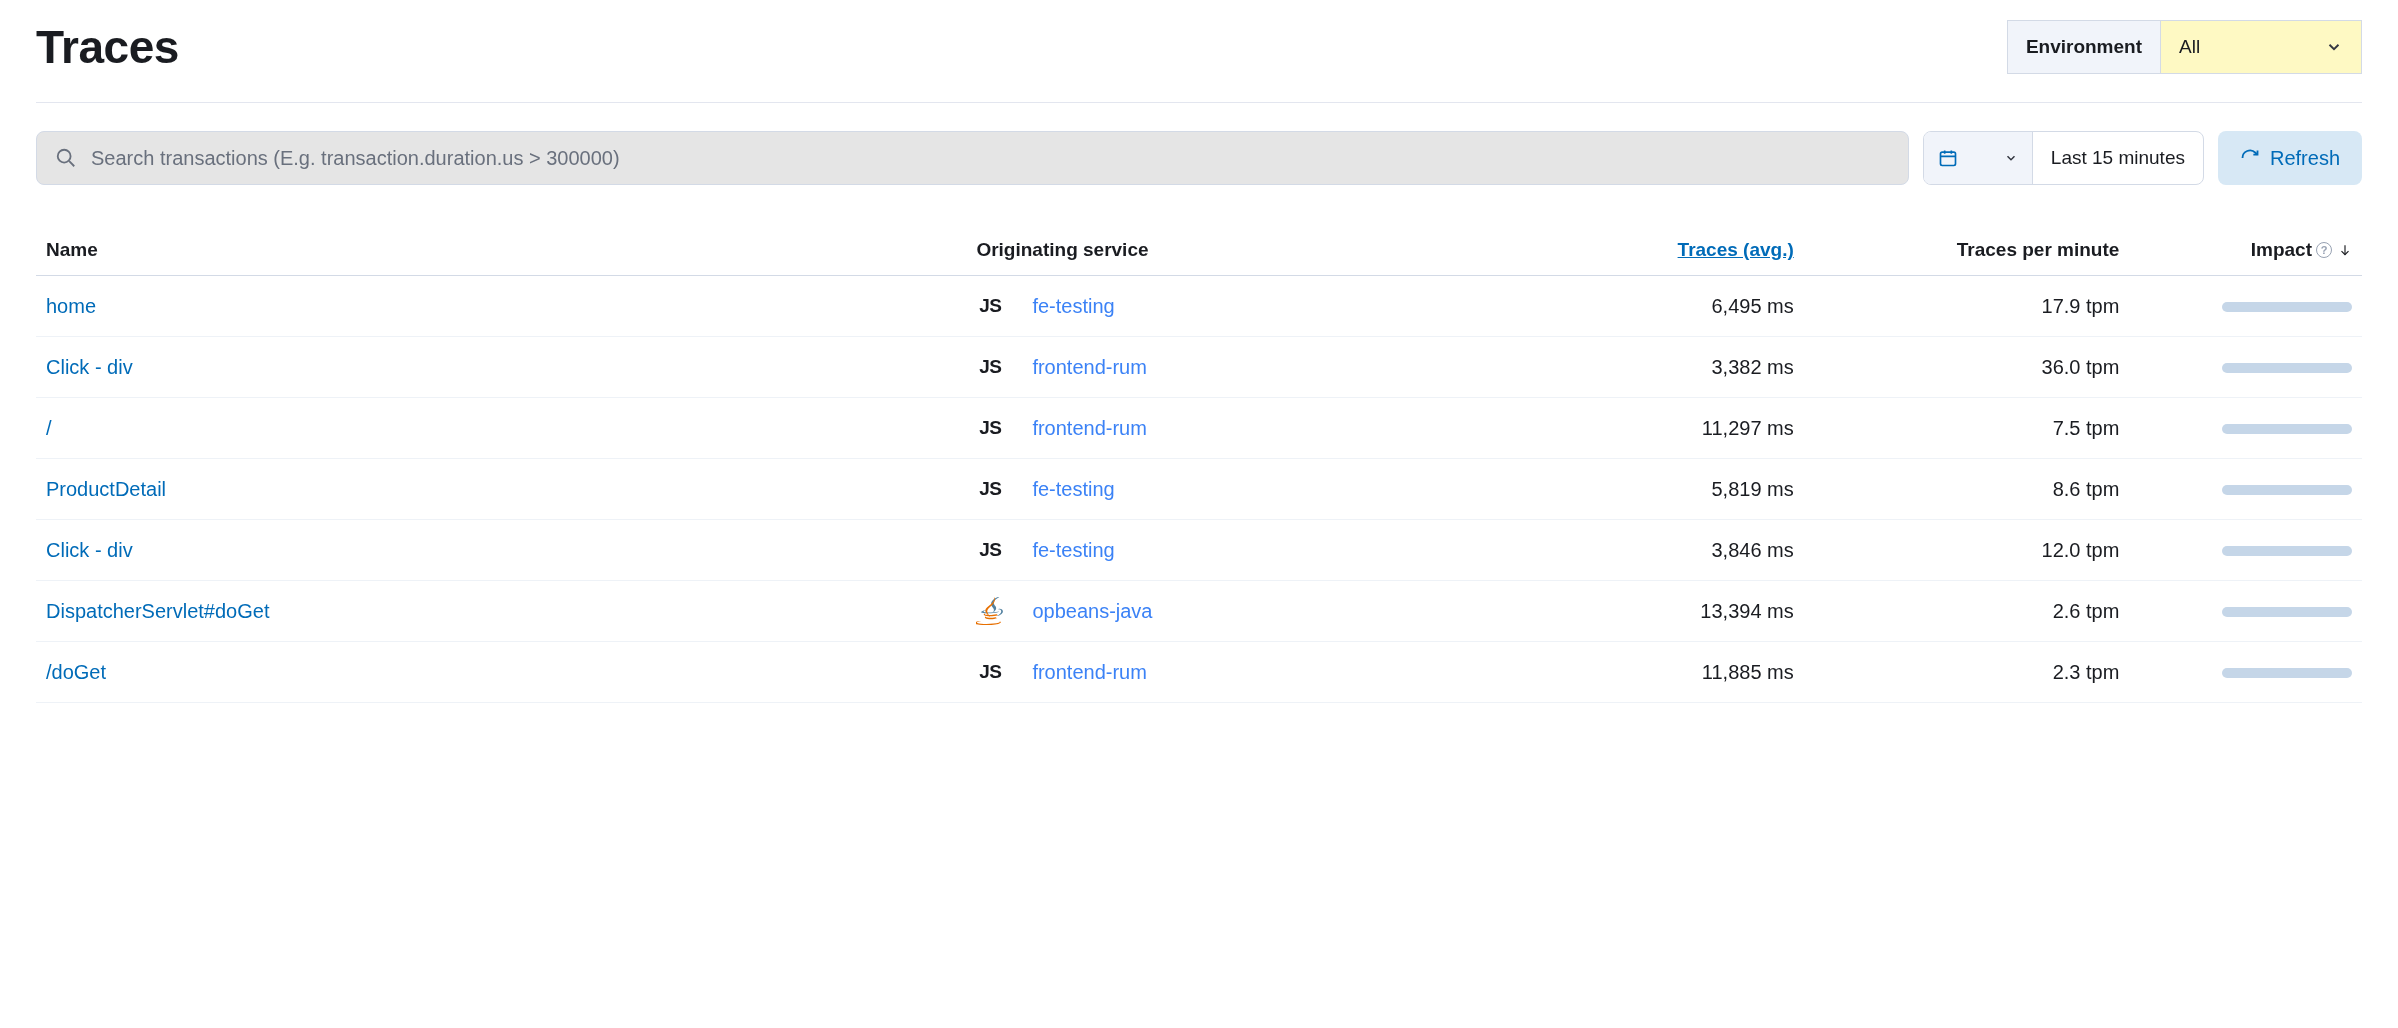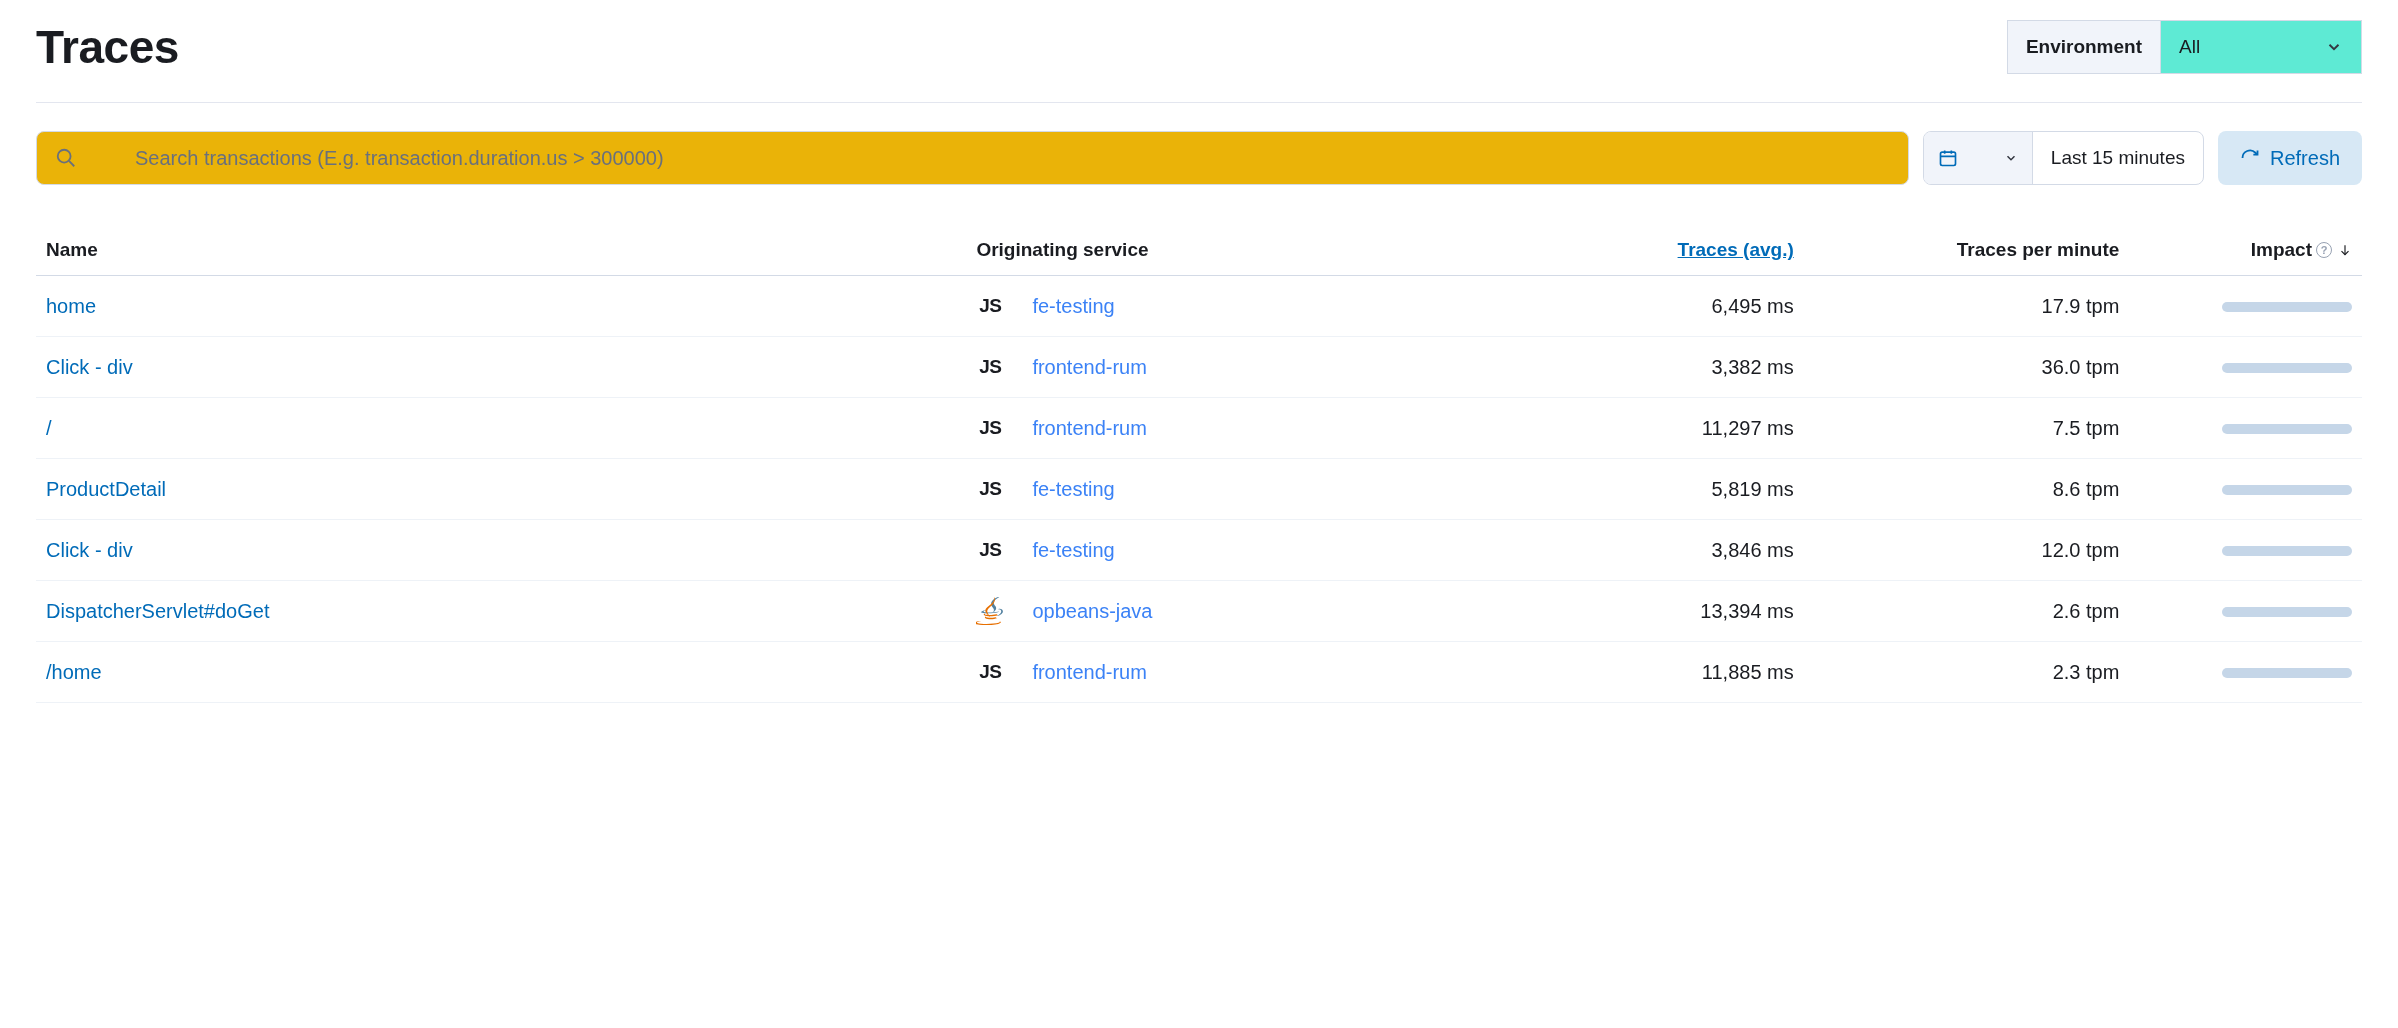--- a/index.html
+++ b/index.html
@@ -45,42 +45,41 @@
       border-right: 1px solid #d3dae6;
     }
     .env-value {
       display: flex;
       align-items: center;
       justify-content: space-between;
       padding: 0 18px;
       min-width: 200px;
       font-size: 19px;
       cursor: pointer;
-      background: #5eead4;
+      background: #fef9c3;
     }
     .chevron-down {
       width: 18px;
       height: 18px;
       margin-left: 40px;
     }
     .toolbar {
       display: flex;
       gap: 14px;
       margin-bottom: 40px;
     }
     .search-box {
       flex: 1;
       display: flex;
       align-items: center;
       border: 1px solid #d3dae6;
       border-radius: 8px;
       padding: 0 18px;
       height: 54px;
-      background: #eab308;
-      gap: 44px;
+      background: #e5e5e5;
     }
     .search-icon {
       width: 22px;
       height: 22px;
       margin-right: 14px;
       color: #69707d;
       flex-shrink: 0;
     }
     .search-input {
       border: none;
@@ -400,21 +399,21 @@
         <a class="service-link">opbeans-java</a>
       </div>
     </td>
     <td class="col-latency">13,394 ms</td>
     <td class="col-tpm">2.6 tpm</td>
     <td class="col-impact">
       <span class="impact-bar-wrap"><span class="impact-bar" style="width:30%"></span></span>
     </td>
   </tr>
       <tr>
-    <td class="col-name"><a class="trace-name">/home</a></td>
+    <td class="col-name"><a class="trace-name">/doGet</a></td>
     <td class="col-service">
       <div class="service-cell">
         <span class="service-icon">
               <span class="js-badge">JS</span>
             </span>
         <a class="service-link">frontend-rum</a>
       </div>
     </td>
     <td class="col-latency">11,885 ms</td>
     <td class="col-tpm">2.3 tpm</td>

